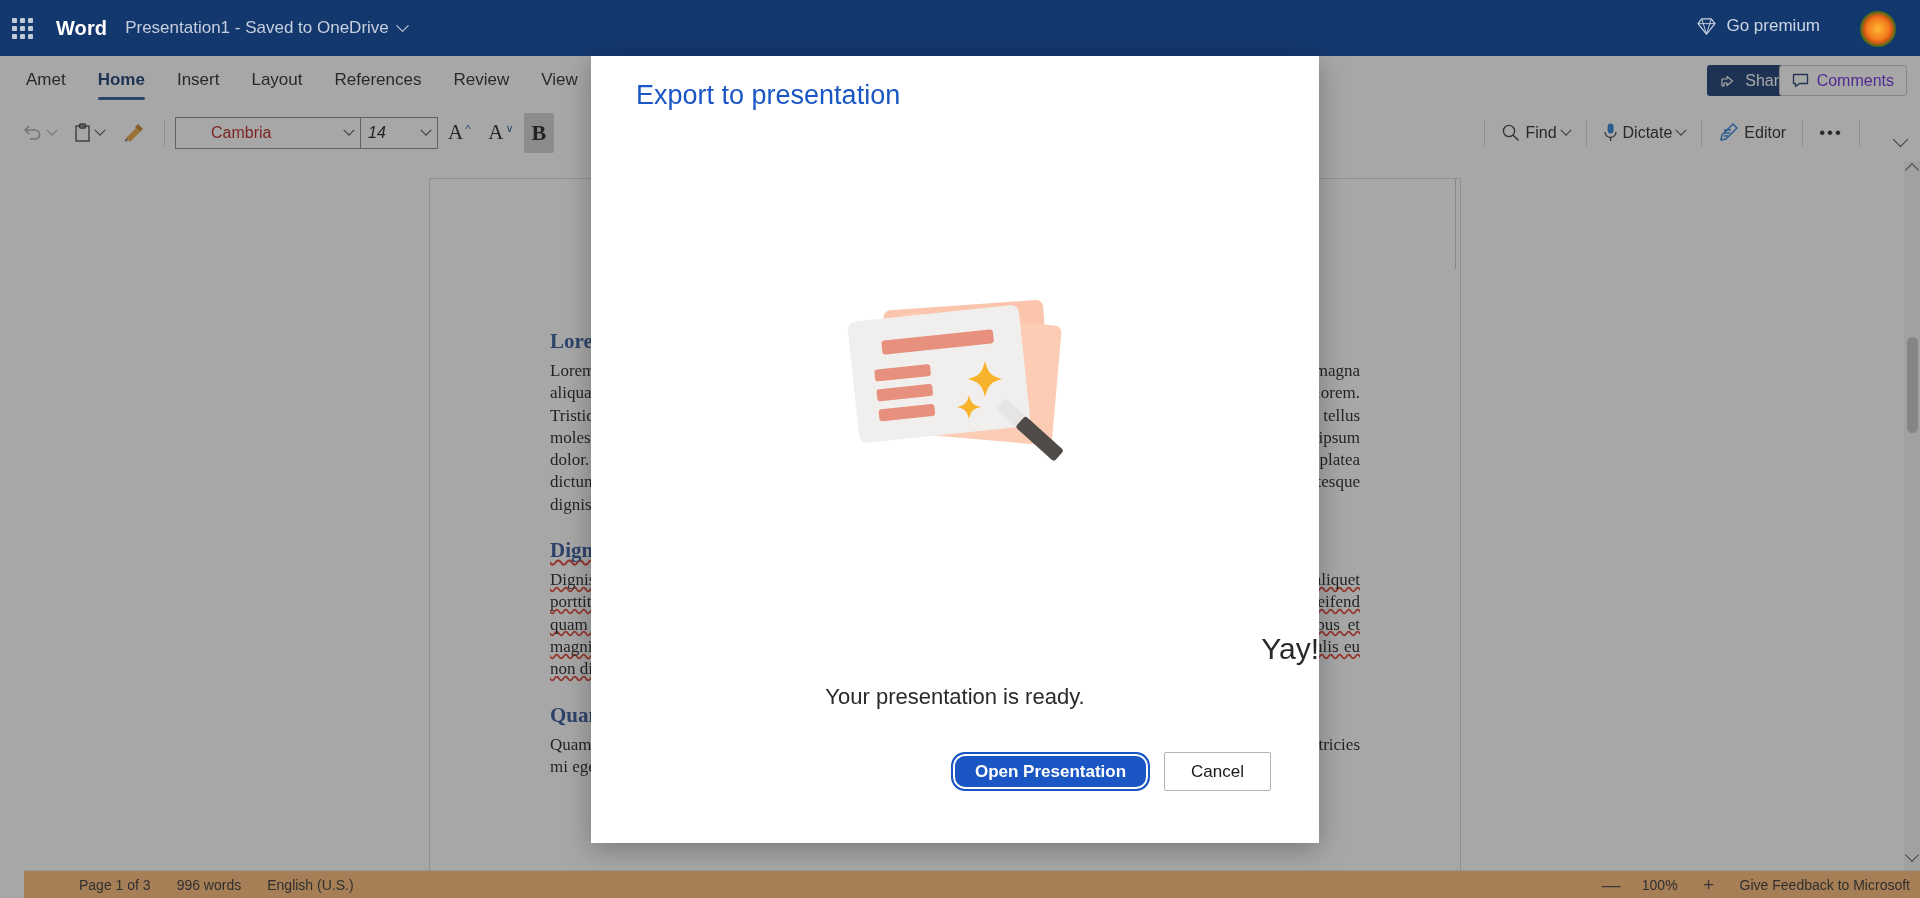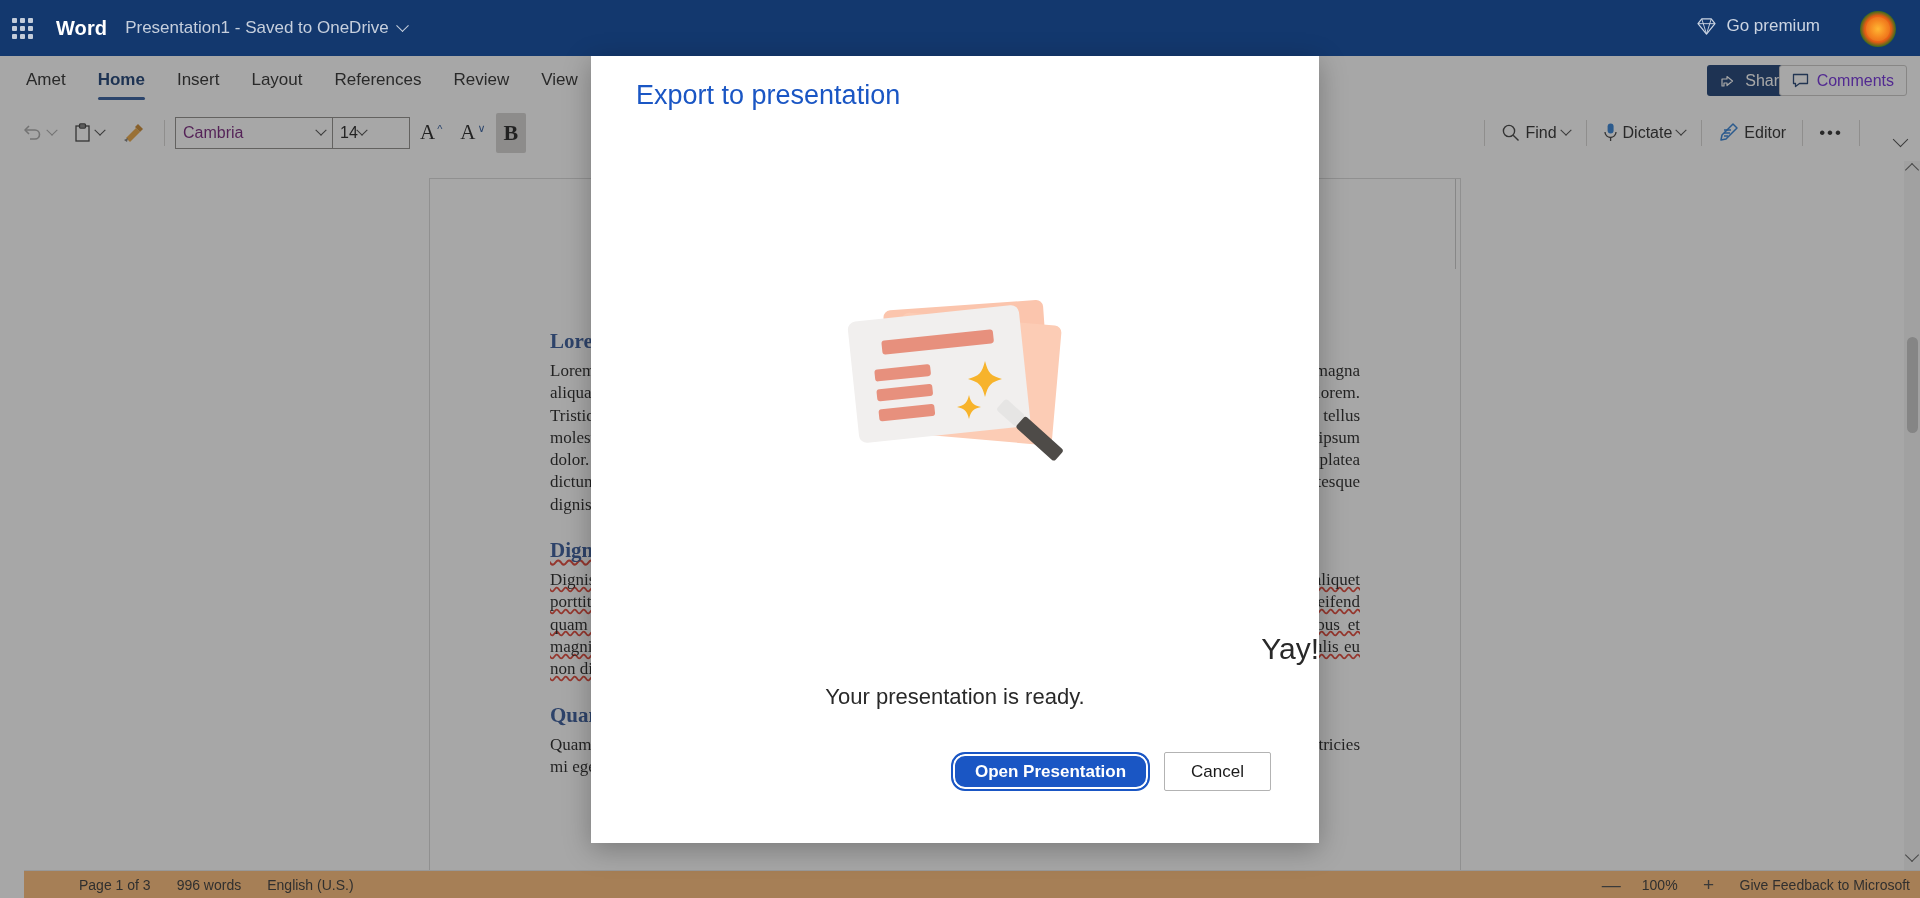--- a/index.html
+++ b/index.html
@@ -80,23 +80,23 @@
   .toolstrip {
     position: absolute; top: 48px; left: 0; width: 1920px; height: 57px;
     display: flex; align-items: center; padding-left: 14px; gap: 2px;
   }
   .tool { height: 40px; display: flex; align-items: center; gap: 5px; padding: 0 8px; cursor: pointer; font-size: 16px; color: #262626; }
   .tool.dim { color: #a6a6a6; }
   .sep { width: 1px; height: 26px; background: #d6d4d2; margin: 0 8px; }
   .fontbox {
     display: flex; align-items: center; height: 32px; border: 1px solid #8a8886; background: #fff;
   }
-  .fontname { width: 156px; height: 30px; display: flex; align-items: center; justify-content: space-between; padding: 0 7px; font-size: 16px; color: #701a75; cursor: pointer; }
+  .fontname { width: 156px; height: 30px; display: flex; align-items: center; justify-content: space-between; padding: 0 7px; font-size: 16px; color: #b91c1c; cursor: pointer; margin-left: 28px; }
   .fsep { width: 1px; height: 30px; background: #8a8886; }
-  .fontsize { width: 76px; height: 30px; display: flex; align-items: center; padding: 0 7px; font-size: 16px; color: #1a1a1a; cursor: pointer; }
+  .fontsize { width: 76px; height: 30px; display: flex; align-items: center; justify-content: space-between; padding: 0 7px; font-size: 16px; color: #1a1a1a; cursor: pointer; font-style: italic; }
   .cdown { width: 8px; height: 8px; border-right: 1.5px solid #444; border-bottom: 1.5px solid #444; transform: rotate(45deg) translate(-2px,-2px); }
   .bold-b { font-family: "Liberation Serif", serif; font-weight: 700; font-size: 22px; color: #1a1a1a; }
   .growA { font-size: 21px; color: #1a1a1a; font-family: "Liberation Serif", serif; }
   .right-tools { position: absolute; right: 52px; top: 0; height: 57px; display: flex; align-items: center; }
   .collapse-chev { position: absolute; right: 14px; top: 30px; width: 11px; height: 11px; border-right: 1.7px solid #444; border-bottom: 1.7px solid #444; transform: rotate(45deg); cursor: pointer; }
 
   
   .canvas {
     position: absolute; top: 161px; left: 0; width: 1920px; height: 709px;
     background: #ffffff; overflow: hidden;

